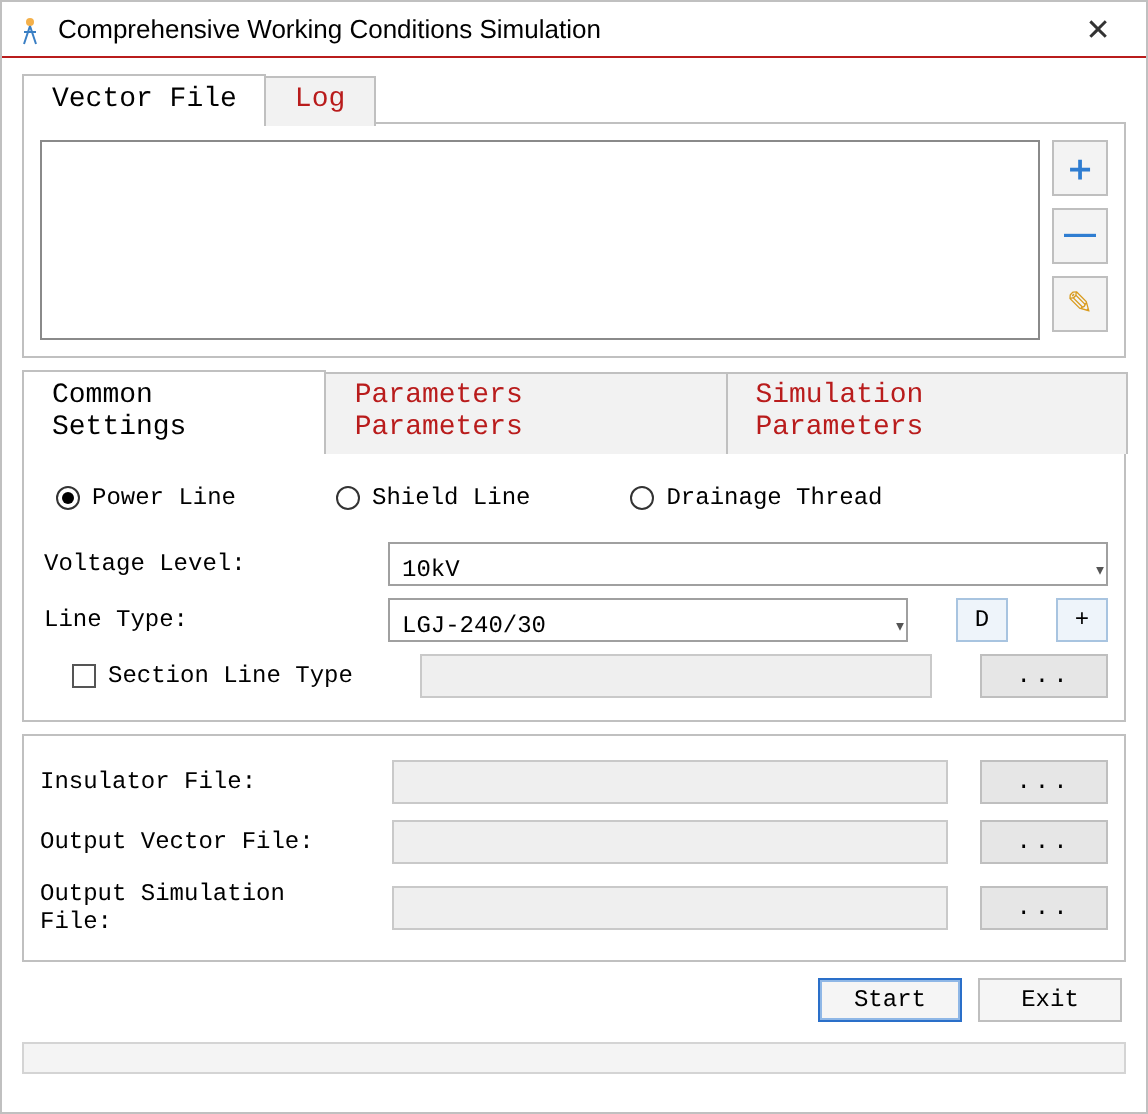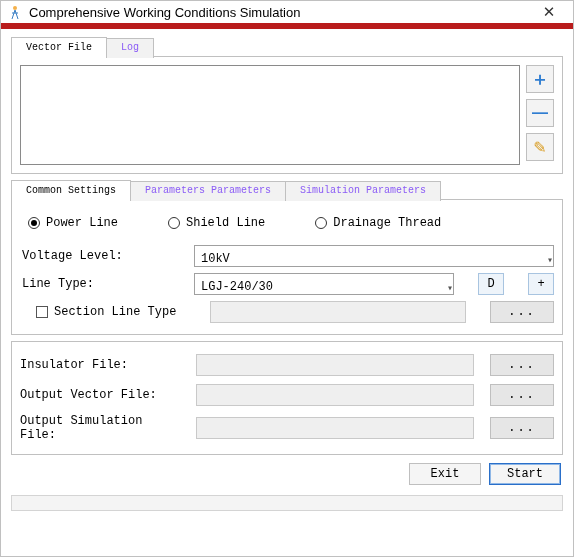--- a/index.html
+++ b/index.html
@@ -13,21 +13,21 @@
   .window {
     width: 574px;
     height: 557px;
     border: 1px solid #c0c0c0;
     background: #fff;
     display: flex;
     flex-direction: column;
   }
   .titlebar {
     height: 28px;
-    border-bottom: 6px solid #b91c1c;
+    border-bottom: 1px solid #b91c1c;
     display: flex;
     align-items: center;
     padding: 0 4px 0 6px;
   }
   .titlebar .app-icon {
     width: 16px; height: 16px;
     margin-right: 6px;
     display: flex; align-items: center; justify-content: center;
   }
   .titlebar .title {
@@ -58,27 +58,27 @@
     gap: 0;
     position: relative;
     z-index: 2;
   }
   .tab {
     padding: 4px 14px 4px 14px;
     border: 1px solid #c0c0c0;
     border-bottom: none;
     background: #fff;
     font-family: "Courier New", monospace;
-    font-size: 10px;
+    font-size: 14px;
     margin-right: -1px;
     cursor: default;
   }
   .tab.inactive {
     background: #f2f2f2;
-    color: #8b5cf6;
+    color: #b91c1c;
     position: relative;
     top: 1px;
     padding-top: 3px;
   }
   .tabpanel {
     border: 1px solid #c0c0c0;
     padding: 8px;
     margin-top: -1px;
     position: relative;
     z-index: 1;
@@ -320,20 +320,20 @@
         <div class="browse-btn">...</div>
       </div>
       <div class="file-row">
         <span class="file-label">Output Simulation File:</span>
         <div class="disabled-input"></div>
         <div class="browse-btn">...</div>
       </div>
     </div>
 
     <div class="footer">
+      <div class="btn primary">Start</div>
       <div class="btn">Exit</div>
-      <div class="btn primary">Start</div>
     </div>
 
     <div class="statusbar"></div>
 
   </div>
 </div>
 
 </body></html>

